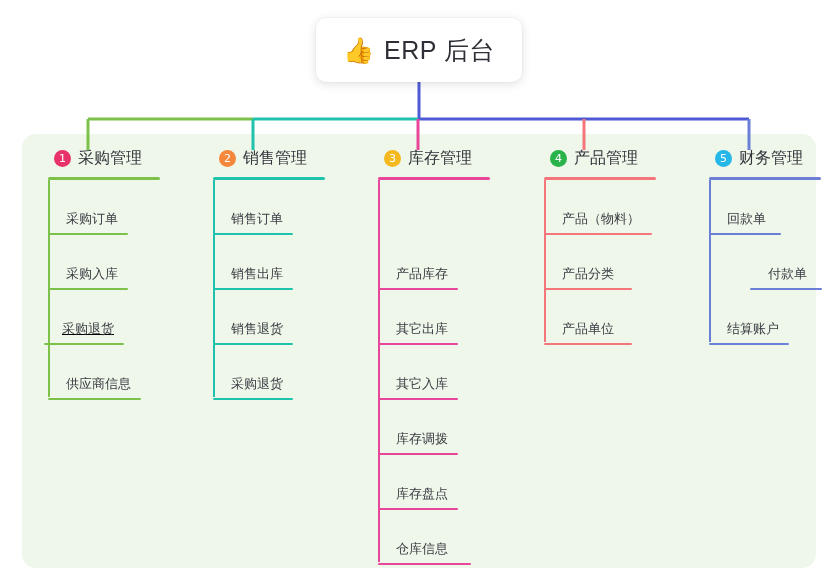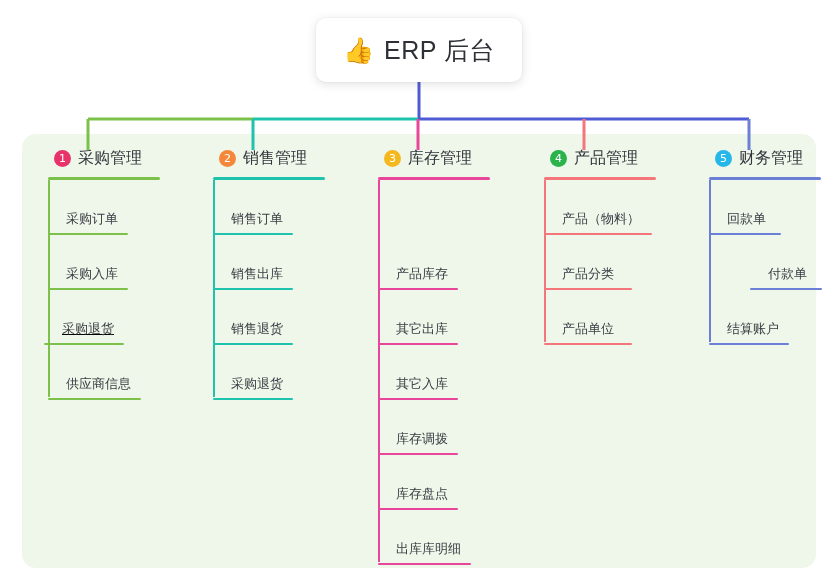--- a/index.html
+++ b/index.html
@@ -167,21 +167,21 @@
         </div>
         <div class="leaf" style="top: 339px; left: 10px;">
           <div class="leaf-label">库存盘点</div>
           <div class="leaf-rule" style="width: 80px; background: rgb(232, 70, 155);"></div>
         </div>
         <div class="leaf" style="top: 284px; left: 10px;">
           <div class="leaf-label">库存调拨</div>
           <div class="leaf-rule" style="width: 80px; background: rgb(232, 70, 155);"></div>
         </div>
         <div class="leaf" style="top: 394px; left: 10px;">
-          <div class="leaf-label">出库库明细</div>
+          <div class="leaf-label">仓库信息</div>
           <div class="leaf-rule" style="width: 93px; background: rgb(232, 70, 155);"></div>
         </div>
       </div>
       <div class="col" style="left: 534px;">
         <div class="col-head">
           <span class="badge" style="background: rgb(42, 179, 74);">4</span>
           <span class="col-title">产品管理</span>
         </div>
         <div class="col-rule" style="width: 112px; background: rgb(244, 117, 122); margin-left: 10px;"></div>
         <div class="spine" style="background: rgb(244, 117, 122); height: 162px; left: 10px;"></div>

